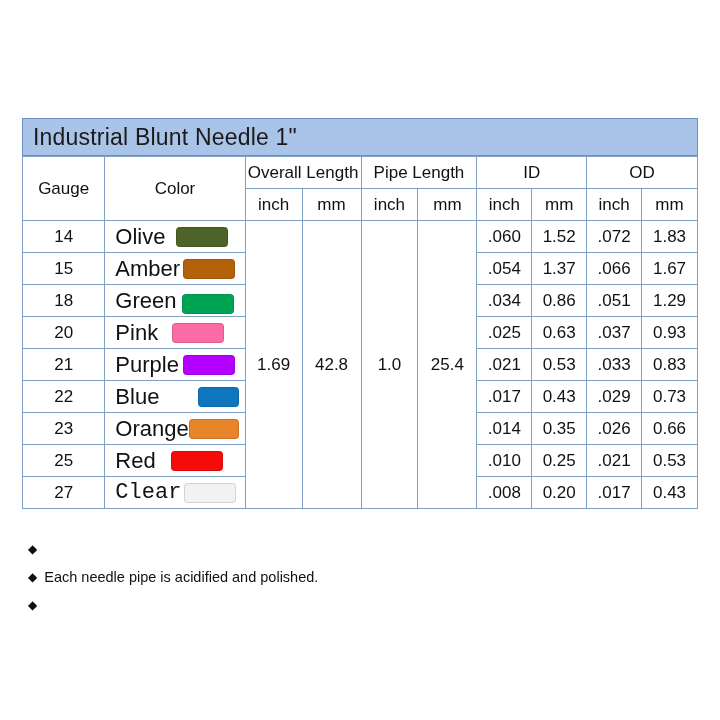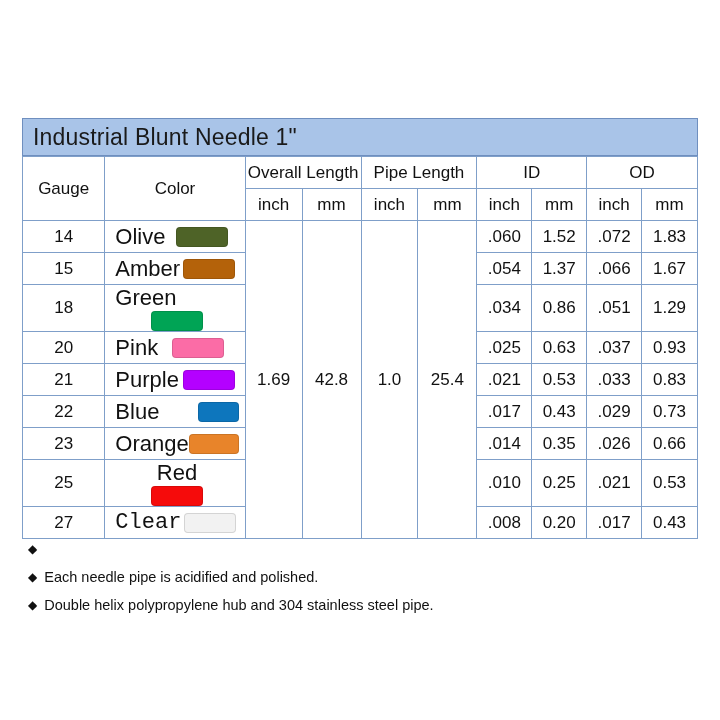--- a/index.html
+++ b/index.html
@@ -161,21 +161,21 @@
             </div>
           </td>
           <td>.054</td>
           <td>1.37</td>
           <td>.066</td>
           <td>1.67</td>
         </tr>
         <tr>
           <td>18</td>
           <td>
-            <div style="display:flex;align-items:flex-start;justify-content:space-between;padding:0 6px 0 10px;flex-direction:column;">
+            <div style="display:flex;align-items:flex-end;justify-content:space-between;padding:0 6px 0 10px;">
               <span class="colname">Green</span>
               <span class="swatch" style="background:#00a455"></span>
             </div>
           </td>
           <td>.034</td>
           <td>0.86</td>
           <td>.051</td>
           <td>1.29</td>
         </tr>
         <tr>
@@ -226,21 +226,21 @@
             </div>
           </td>
           <td>.014</td>
           <td>0.35</td>
           <td>.026</td>
           <td>0.66</td>
         </tr>
         <tr>
           <td>25</td>
           <td>
-            <div style="display:flex;align-items:center;justify-content:space-between;padding:0 6px 0 10px;flex-direction:column;">
+            <div style="display:flex;align-items:center;justify-content:space-between;padding:0 6px 0 10px;">
               <span class="colname">Red</span>
               <span class="swatch" style="background:#f60b0b"></span>
             </div>
           </td>
           <td>.010</td>
           <td>0.25</td>
           <td>.021</td>
           <td>0.53</td>
         </tr>
         <tr>
@@ -263,17 +263,16 @@
   <div class="notes">
     <div class="note">
       <span class="bullet">◆</span>
     </div>
     <div class="note">
       <span class="bullet">◆</span>
       <span class="txt">Each needle pipe is acidified and polished.</span>
     </div>
     <div class="note">
       <span class="bullet">◆</span>
-      <span class="txt">Double helix polypropylene hub and 304 stainless steel pipe.</span>
     </div>
   </div>
 
 </div>
 
 </body></html>

